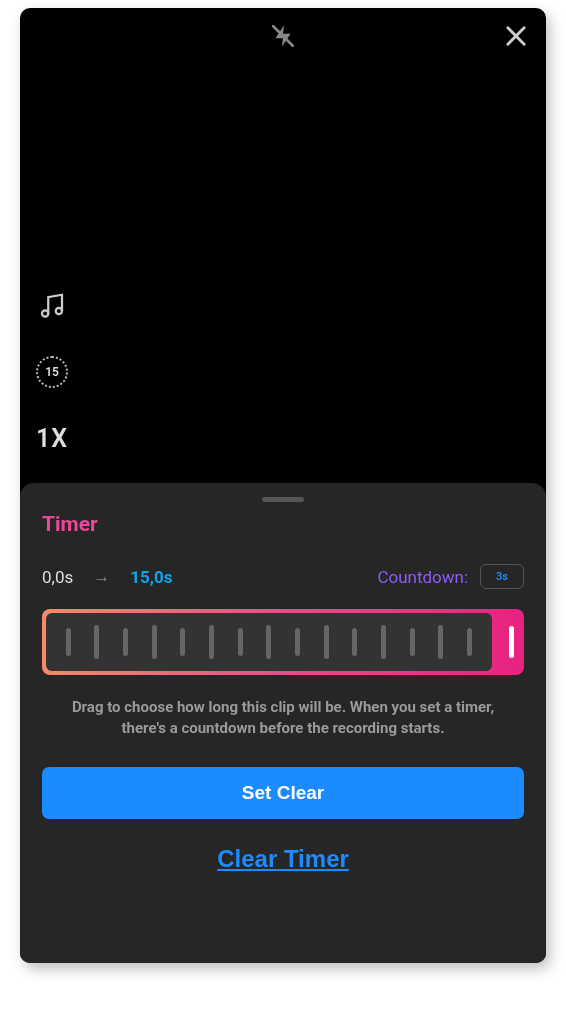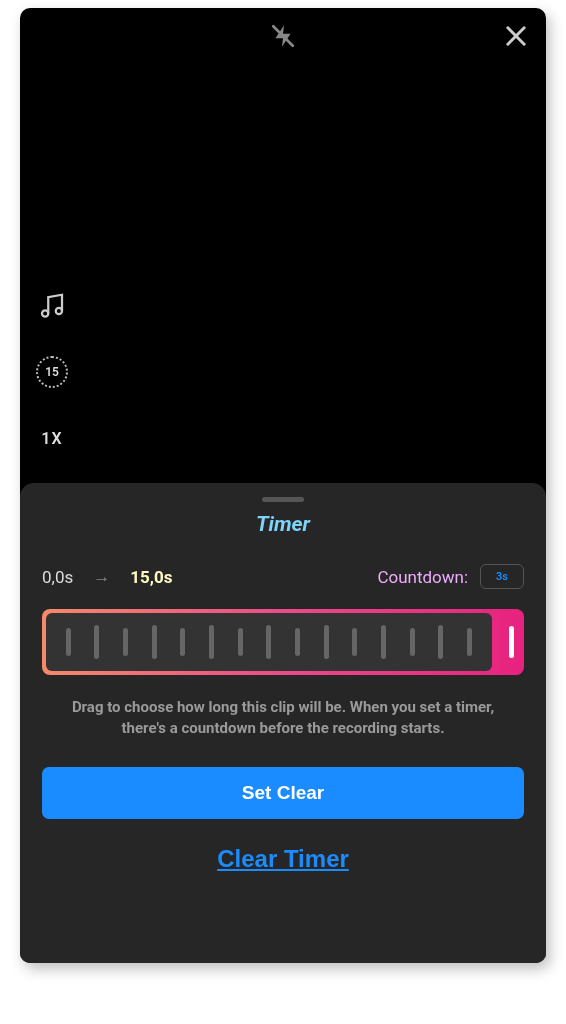--- a/index.html
+++ b/index.html
@@ -18,37 +18,37 @@
     display: flex; align-items: center; justify-content: center;
   }
   .flash-icon { color: #888; }
   .close-icon { position: absolute; right: 16px; top: 14px; color: #bbb; cursor: pointer; }
   .left-tools {
     position: absolute; left: 14px; top: 280px;
     display: flex; flex-direction: column; gap: 30px;
     color: #bbb;
   }
   .tool { width: 36px; height: 36px; display: flex; align-items: center; justify-content: center; cursor: pointer; }
-  .speed-label { font-size: 16px; font-weight: 600; color: #ddd; letter-spacing: 1px; }
+  .speed-label { font-size: 25px; font-weight: 600; color: #ddd; letter-spacing: 1px; }
   .sheet {
     position: absolute; left: 0; right: 0; bottom: 0;
     height: 480px;
     background: #262626;
     border-top-left-radius: 14px; border-top-right-radius: 14px;
     padding: 14px 22px 18px;
     display: flex; flex-direction: column;
   }
   .grip { width: 42px; height: 5px; background: #555; border-radius: 3px; margin: 0 auto 10px; }
-  .sheet-title { color: #7dd3fc; font-size: 21px; font-weight: 700; text-align: center; margin-bottom: 28px; font-style: italic; }
+  .sheet-title { color: #ec4899; font-size: 21px; font-weight: 700; margin-bottom: 28px; }
   .range-row { display: flex; align-items: center; justify-content: space-between; color: #ddd; font-size: 17px; margin-bottom: 20px; }
   .range-text { display: flex; align-items: center; gap: 20px; }
   .range-arrow { color: #888; }
-  .range-end { font-weight: 700; color: #fef9c3; }
+  .range-end { font-weight: 700; color: #0ea5e9; }
   .countdown-wrap { display: flex; align-items: center; gap: 12px; }
-  .countdown-label { color: #f0abfc; font-size: 17px; }
+  .countdown-label { color: #8b5cf6; font-size: 17px; }
   .countdown-pill {
     border: 1px solid #555; border-radius: 6px;
     padding: 5px 15px; color: #1a8cff; font-size: 11px; font-weight: 600;
     cursor: pointer;
   }
   .slider {
     position: relative; height: 66px; border-radius: 8px; display: flex; align-items: center;
     margin-bottom: 22px;
     background: #333;
   }

